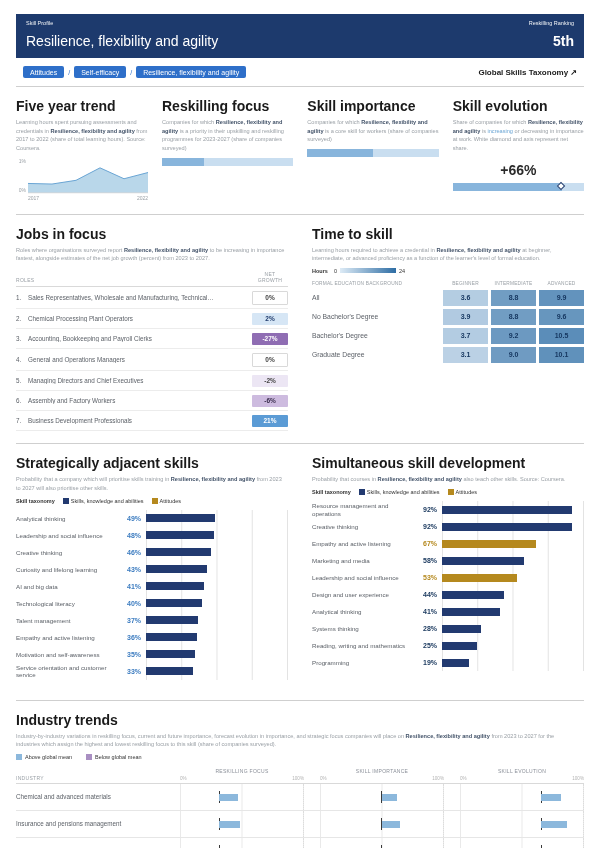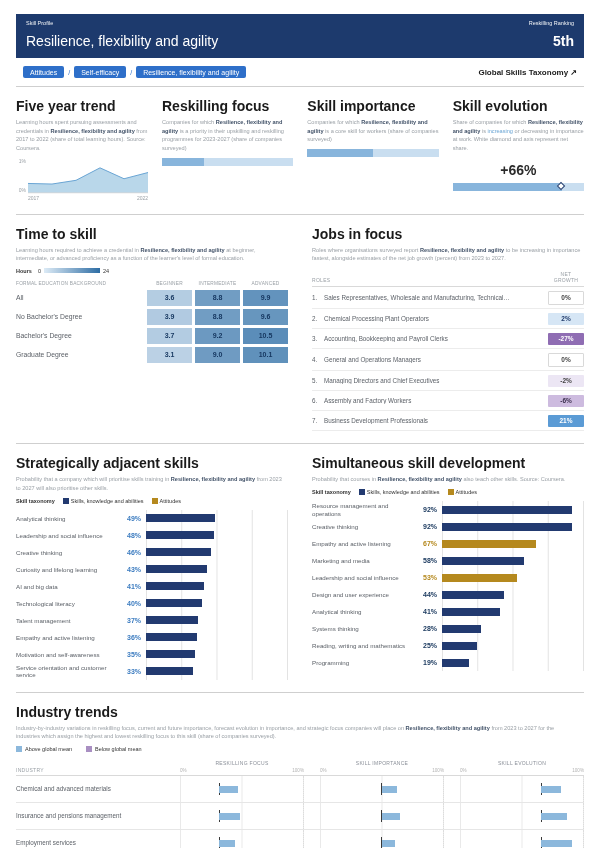--- a/index.html
+++ b/index.html
@@ -49,21 +49,21 @@
   .tone-neg3{background:#8f6db3;color:#fff;}
   .hours-legend{display:flex;align-items:center;gap:3px;font-size:5.5px;color:#333;margin:1px 0 7px;}
   .hours-legend .hl-title{font-weight:bold;margin-right:3px;}
   .grad{width:56px;height:5px;background:linear-gradient(to right,#ddebf6,#2e6da4);}
   .tts-grid{display:grid;grid-template-columns:1fr 45px 45px 45px;column-gap:3px;row-gap:3px;align-items:center;}
   .tts-h{font-size:4.8px;color:#9aa0a6;letter-spacing:.2px;text-align:center;padding-bottom:1px;}
   .tts-h.left{text-align:left;}
   .tts-row-label{font-size:6.8px;color:#5a5f66;}
   .tts-cell{height:16px;display:flex;align-items:center;justify-content:center;font-size:7px;font-weight:bold;color:#15365f;}
   
-  .skills-grid{display:grid;grid-template-columns:1fr 1fr;gap:24px;padding:11px 0 12px;}
+  .skills-grid{display:grid;grid-template-columns:1fr 1fr;gap:24px;padding:11px 0 20px;}
   .legend{display:flex;align-items:center;gap:8px;font-size:5.5px;color:#333;margin:2px 0 6px;flex-wrap:wrap;}
   .legend .lg-title{font-weight:bold;}
   .legend .item{display:flex;align-items:center;gap:2px;}
   .sw{width:6px;height:6px;display:inline-block;}
   .skill-row{display:grid;grid-template-columns:96px 24px 1fr;align-items:center;column-gap:5px;}
   .skill-label{font-size:6.2px;color:#5a5f66;line-height:1.15;}
   .skill-val{font-size:7px;font-weight:bold;text-align:right;}
   .skill-bar-area{position:relative;height:17px;border-right:1px solid #e3e3e3;
     background-image:linear-gradient(to right,#e3e3e3 1px,transparent 1px);background-size:25% 100%;}
   .skill-bar{position:absolute;left:0;top:4.5px;height:8px;}
@@ -151,20 +151,65 @@
       <p class="desc"><span>Share of companies for which </span><span class="b">Resilience, flexibility and agility</span><span> is </span><span class="link">increasing</span><span> or decreasing in importance at work. White diamond and axis represent net share.</span></p>
       <div class="metric-value" id="val-skill_evolution">+66%</div>
       <div class="gauge" id="gauge-skill_evolution">
           <div class="gauge-fill" style="width: 83%;"></div>
           <div class="gauge-diamond" style="left: calc(83% - 4px);"></div>
         </div>
     </div>
   </section>
 
   <section class="two-col">
+    <div>
+      <h3 class="sec">Jobs in focus</h3>
+      <p class="desc"><span>Roles where organisations surveyed report </span><span class="b">Resilience, flexibility and agility</span><span> to be increasing in importance fastest, alongside estimates of the net job growth (percent) from 2023 to 2027.</span></p>
+      <div class="jobs-head">
+        <span>ROLES</span>
+        <span class="col-growth">NET GROWTH</span>
+      </div>
+      <div id="jobs-rows">
+          <div class="job-row">
+            <span class="job-rank">1.</span>
+            <span class="job-role">Sales Representatives, Wholesale and Manufacturing, Technical…</span>
+            <span class="badge tone-zero">0%</span>
+          </div>
+          <div class="job-row">
+            <span class="job-rank">2.</span>
+            <span class="job-role">Chemical Processing Plant Operators</span>
+            <span class="badge tone-pos1">2%</span>
+          </div>
+          <div class="job-row">
+            <span class="job-rank">3.</span>
+            <span class="job-role">Accounting, Bookkeeping and Payroll Clerks</span>
+            <span class="badge tone-neg3">-27%</span>
+          </div>
+          <div class="job-row">
+            <span class="job-rank">4.</span>
+            <span class="job-role">General and Operations Managers</span>
+            <span class="badge tone-zero">0%</span>
+          </div>
+          <div class="job-row">
+            <span class="job-rank">5.</span>
+            <span class="job-role">Managing Directors and Chief Executives</span>
+            <span class="badge tone-neg1">-2%</span>
+          </div>
+          <div class="job-row">
+            <span class="job-rank">6.</span>
+            <span class="job-role">Assembly and Factory Workers</span>
+            <span class="badge tone-neg2">-6%</span>
+          </div>
+          <div class="job-row">
+            <span class="job-rank">7.</span>
+            <span class="job-role">Business Development Professionals</span>
+            <span class="badge tone-pos2">21%</span>
+          </div>
+        </div>
+    </div>
     <div>
       <h3 class="sec">Time to skill</h3>
       <p class="desc"><span>Learning hours required to achieve a credential in </span><span class="b">Resilience, flexibility and agility</span><span> at beginner, intermediate, or advanced proficiency as a function of the learner's level of formal education.</span></p>
       <div class="hours-legend">
         <span class="hl-title">Hours</span>
         <span>0</span>
         <span class="grad"></span>
         <span>24</span>
       </div>
       <div class="tts-grid" id="tts-grid">
@@ -183,65 +228,20 @@
           <div class="tts-row-label">Bachelor's Degree</div>
           <div class="tts-cell" style="background: rgb(179, 204, 226);">3.7</div>
           <div class="tts-cell" style="background: rgb(108, 153, 193);">9.2</div>
           <div class="tts-cell" style="background: rgb(91, 141, 185);">10.5</div>
           <div class="tts-row-label">Graduate Degree</div>
           <div class="tts-cell" style="background: rgb(187, 209, 229);">3.1</div>
           <div class="tts-cell" style="background: rgb(111, 155, 194);">9.0</div>
           <div class="tts-cell" style="background: rgb(96, 145, 187);">10.1</div>
         </div>
     </div>
-    <div>
-      <h3 class="sec">Jobs in focus</h3>
-      <p class="desc"><span>Roles where organisations surveyed report </span><span class="b">Resilience, flexibility and agility</span><span> to be increasing in importance fastest, alongside estimates of the net job growth (percent) from 2023 to 2027.</span></p>
-      <div class="jobs-head">
-        <span>ROLES</span>
-        <span class="col-growth">NET GROWTH</span>
-      </div>
-      <div id="jobs-rows">
-          <div class="job-row">
-            <span class="job-rank">1.</span>
-            <span class="job-role">Sales Representatives, Wholesale and Manufacturing, Technical…</span>
-            <span class="badge tone-zero">0%</span>
-          </div>
-          <div class="job-row">
-            <span class="job-rank">2.</span>
-            <span class="job-role">Chemical Processing Plant Operators</span>
-            <span class="badge tone-pos1">2%</span>
-          </div>
-          <div class="job-row">
-            <span class="job-rank">3.</span>
-            <span class="job-role">Accounting, Bookkeeping and Payroll Clerks</span>
-            <span class="badge tone-neg3">-27%</span>
-          </div>
-          <div class="job-row">
-            <span class="job-rank">4.</span>
-            <span class="job-role">General and Operations Managers</span>
-            <span class="badge tone-zero">0%</span>
-          </div>
-          <div class="job-row">
-            <span class="job-rank">5.</span>
-            <span class="job-role">Managing Directors and Chief Executives</span>
-            <span class="badge tone-neg1">-2%</span>
-          </div>
-          <div class="job-row">
-            <span class="job-rank">6.</span>
-            <span class="job-role">Assembly and Factory Workers</span>
-            <span class="badge tone-neg2">-6%</span>
-          </div>
-          <div class="job-row">
-            <span class="job-rank">7.</span>
-            <span class="job-role">Business Development Professionals</span>
-            <span class="badge tone-pos2">21%</span>
-          </div>
-        </div>
-    </div>
   </section>
 
   <section class="skills-grid">
     <div>
       <h3 class="sec">Strategically adjacent skills</h3>
       <p class="desc"><span>Probability that a company which will prioritise skills training in </span><span class="b">Resilience, flexibility and agility</span><span> from 2023 to 2027 will also prioritise other skills.</span></p>
       <div class="legend">
         <span class="lg-title">Skill taxonomy</span>
         <span id="legend-adj" style="display:flex;gap:8px;">
             <span class="item">

